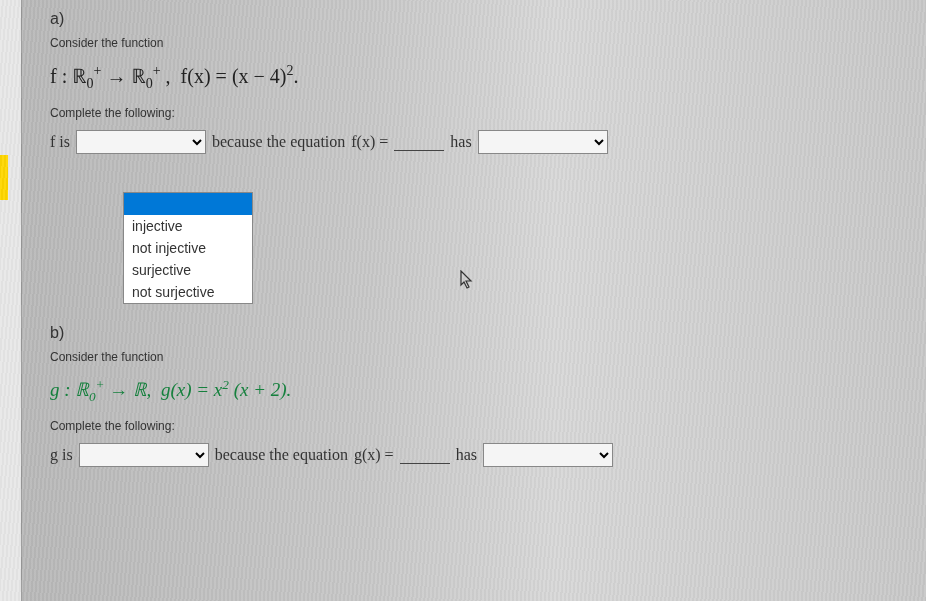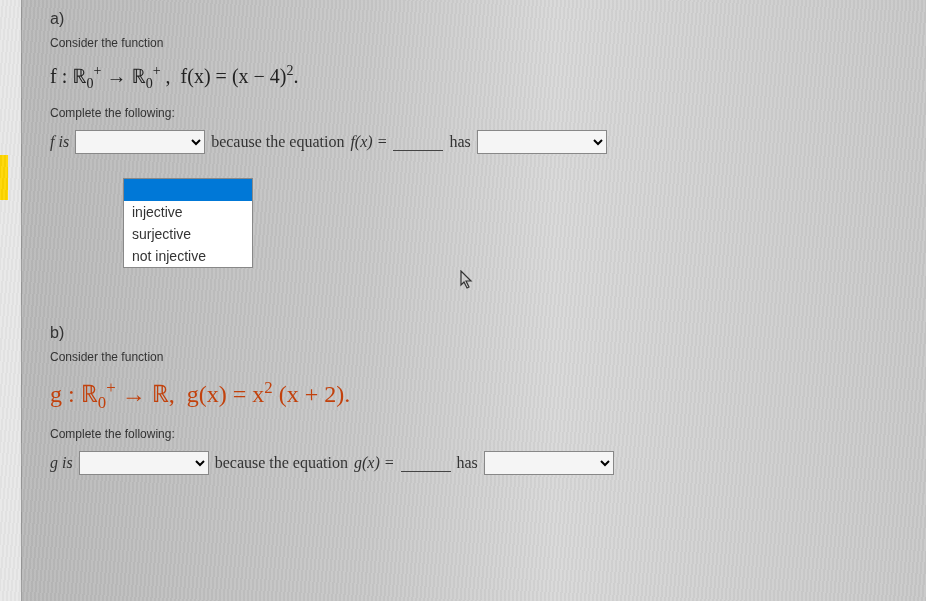--- a/index.html
+++ b/index.html
@@ -67,56 +67,56 @@
       margin-bottom: 10px;
     }
     .formula {
       font-family: 'Times New Roman', serif;
       font-size: 20px;
       color: #222;
       margin: 12px 0 14px 0;
     }
     .formula-b {
       font-family: 'Times New Roman', serif;
-      font-size: 24px;
-      color: #c2410c;
+      font-size: 19px;
+      color: #15803d;
       margin: 12px 0 14px 0;
+      font-style: italic;
     }
     .answer-line {
       display: flex;
       align-items: center;
       gap: 6px;
       font-size: 16px;
       color: #333;
       margin-top: 10px;
       font-family: 'Times New Roman', serif;
     }
     .answer-line .italic {
-      font-style: italic;
     }
     select {
       height: 24px;
       border: 1px solid #888;
       background: #f5f5f5;
       font-size: 13px;
       min-width: 130px;
     }
     .select-narrow {
       min-width: 130px;
     }
     .blank-line {
       display: inline-block;
       border-bottom: 1px solid #444;
       width: 50px;
       height: 18px;
     }
     .dropdown-open {
       position: absolute;
       left: 93px;
-      top: 178px;
+      top: 192px;
       width: 130px;
       background: #fff;
       border: 1px solid #888;
       z-index: 10;
       font-size: 14px;
     }
     .dropdown-option {
       padding: 3px 8px;
       color: #333;
       cursor: pointer;
@@ -171,22 +171,23 @@
     <span class="blank-line"></span>
     <span>has</span>
     <select>
       <option></option>
     </select>
   </div>
 
   <div class="dropdown-open">
     <div class="dropdown-option highlighted">&nbsp;</div>
     <div class="dropdown-option">injective</div>
+    <div class="dropdown-option">not injective</div>
     <div class="dropdown-option">surjective</div>
-    <div class="dropdown-option">not injective</div>
+    <div class="dropdown-option">not surjective</div>
   </div>
 
   <div class="section-b">
     <div class="section-label">b)</div>
     <div class="section-text">Consider the function</div>
     <div class="formula-b">
       <span>g</span> : ℝ<sub>0</sub><sup>+</sup> → ℝ, &nbsp;<span>g</span>(<span>x</span>) = <span>x</span><sup>2</sup> (<span>x</span> + 2).
     </div>
     <div class="section-text">Complete the following:</div>
 

